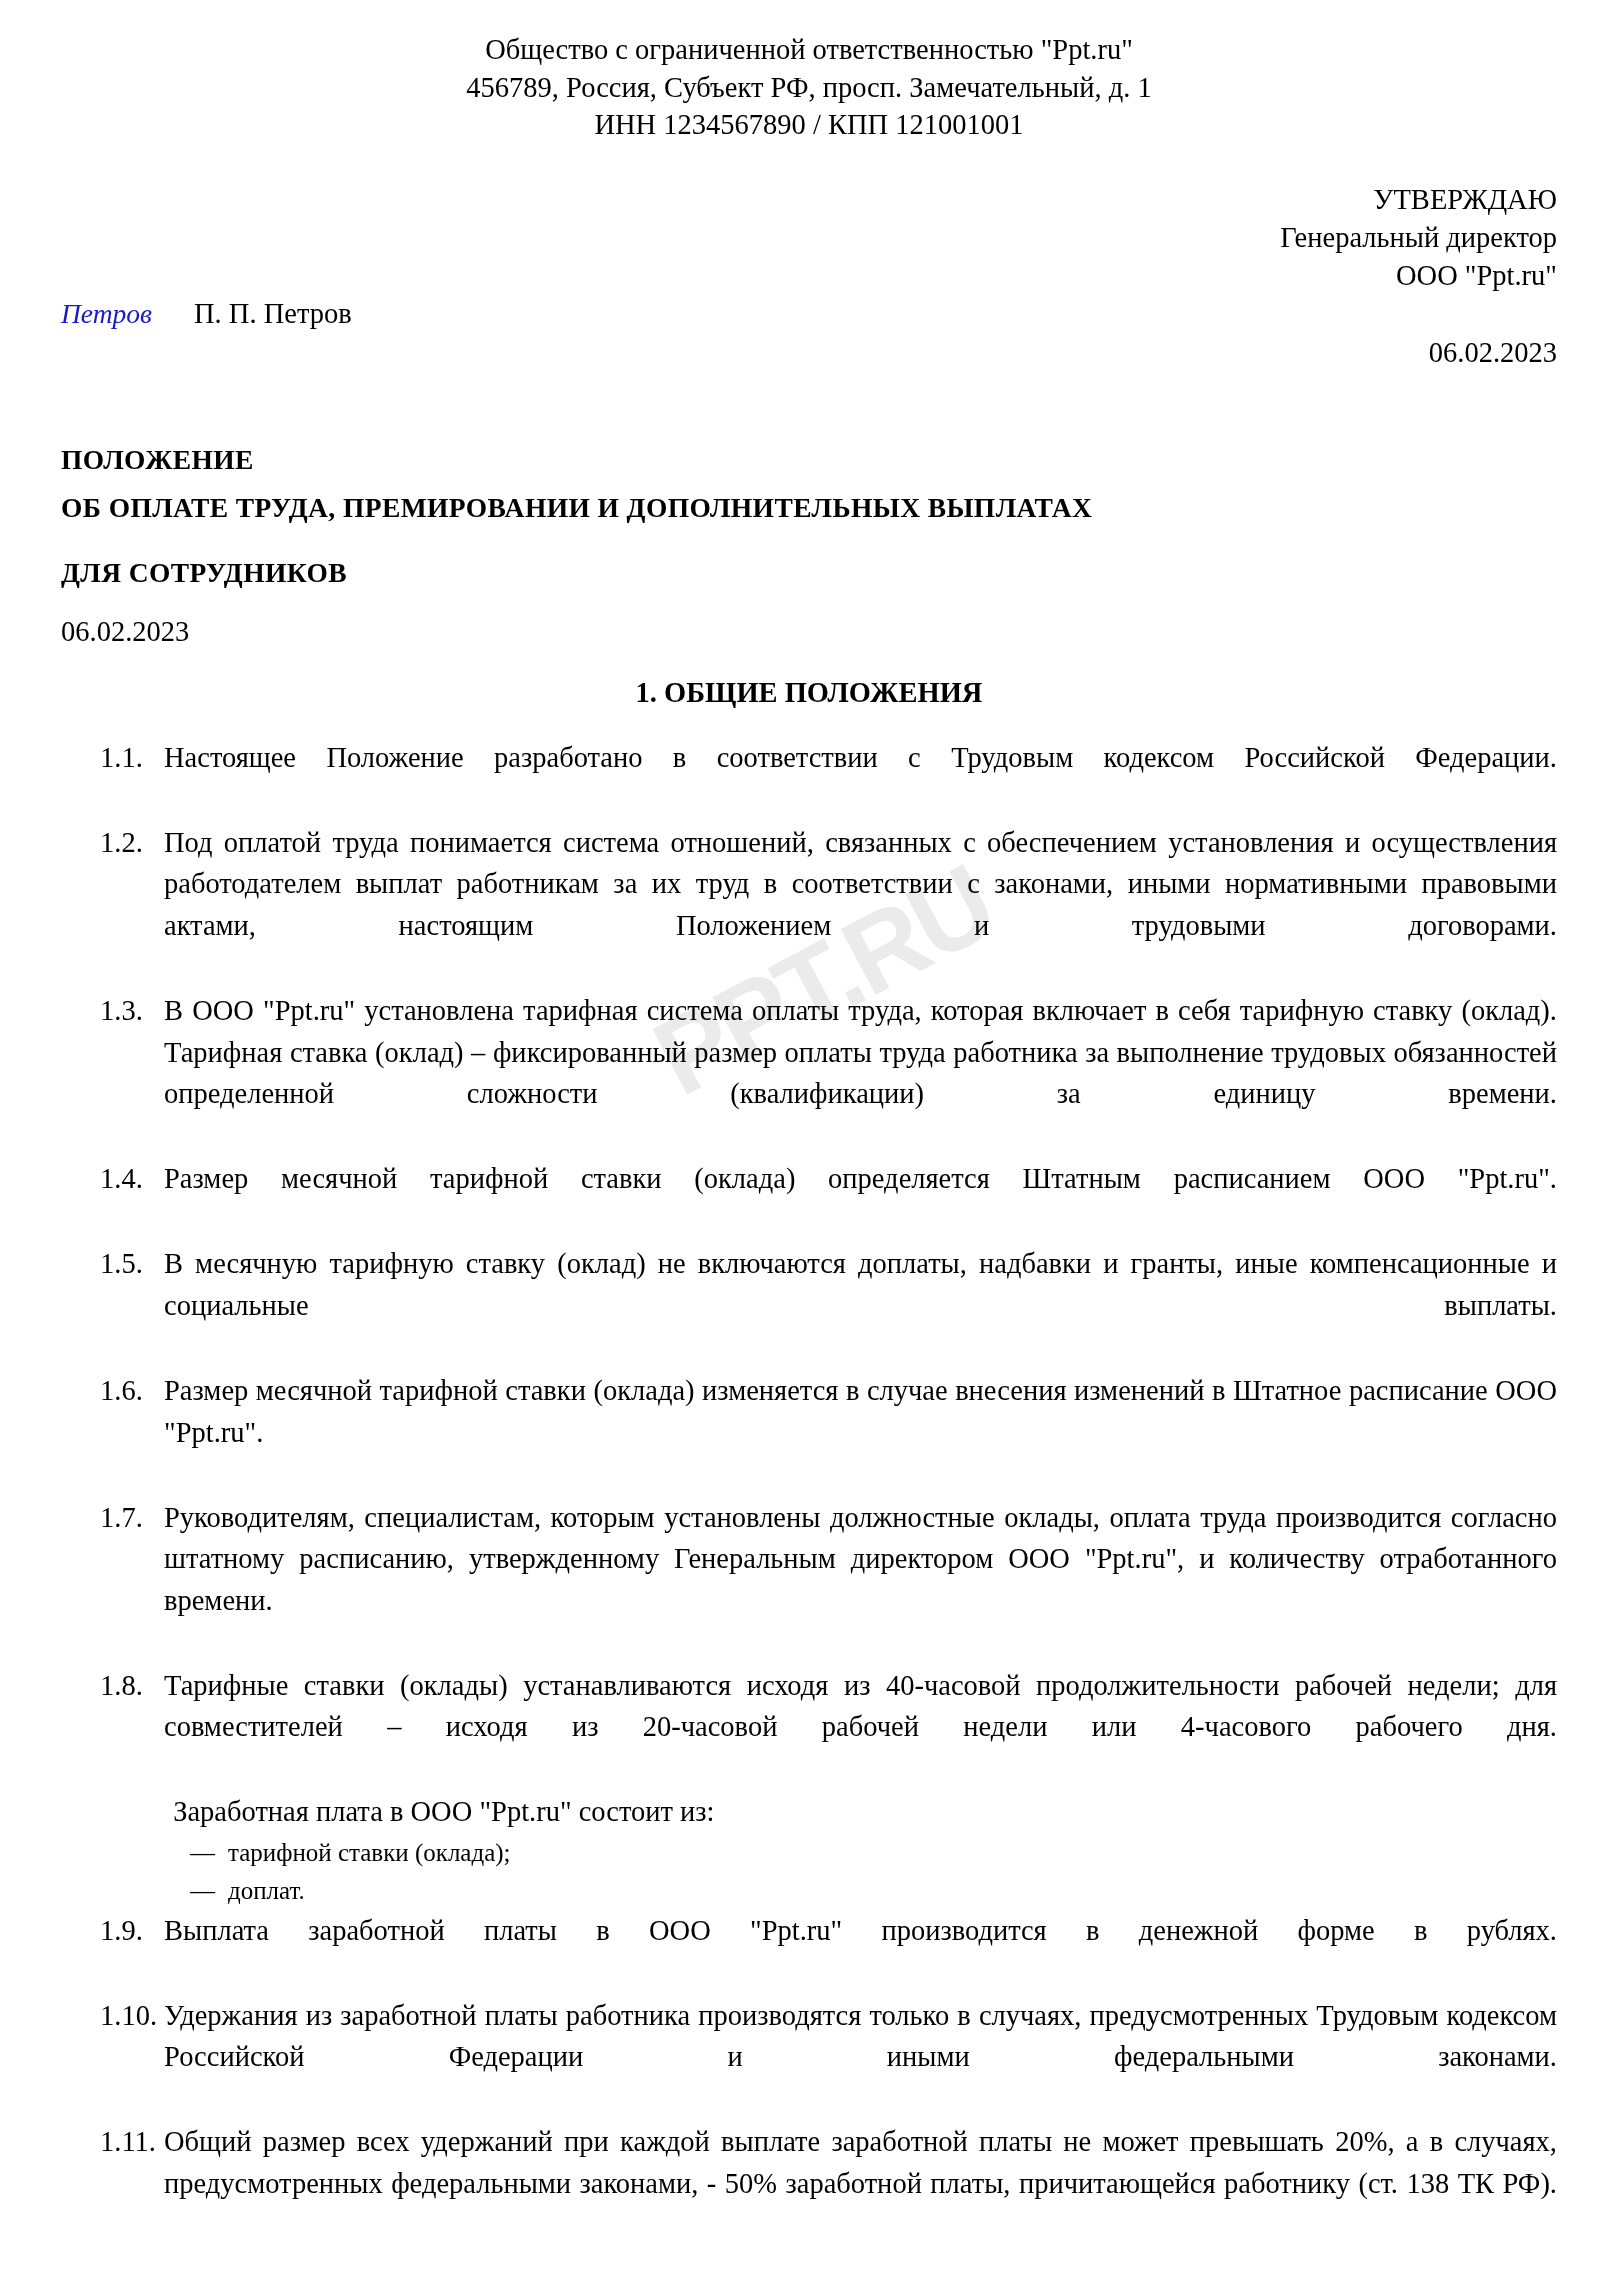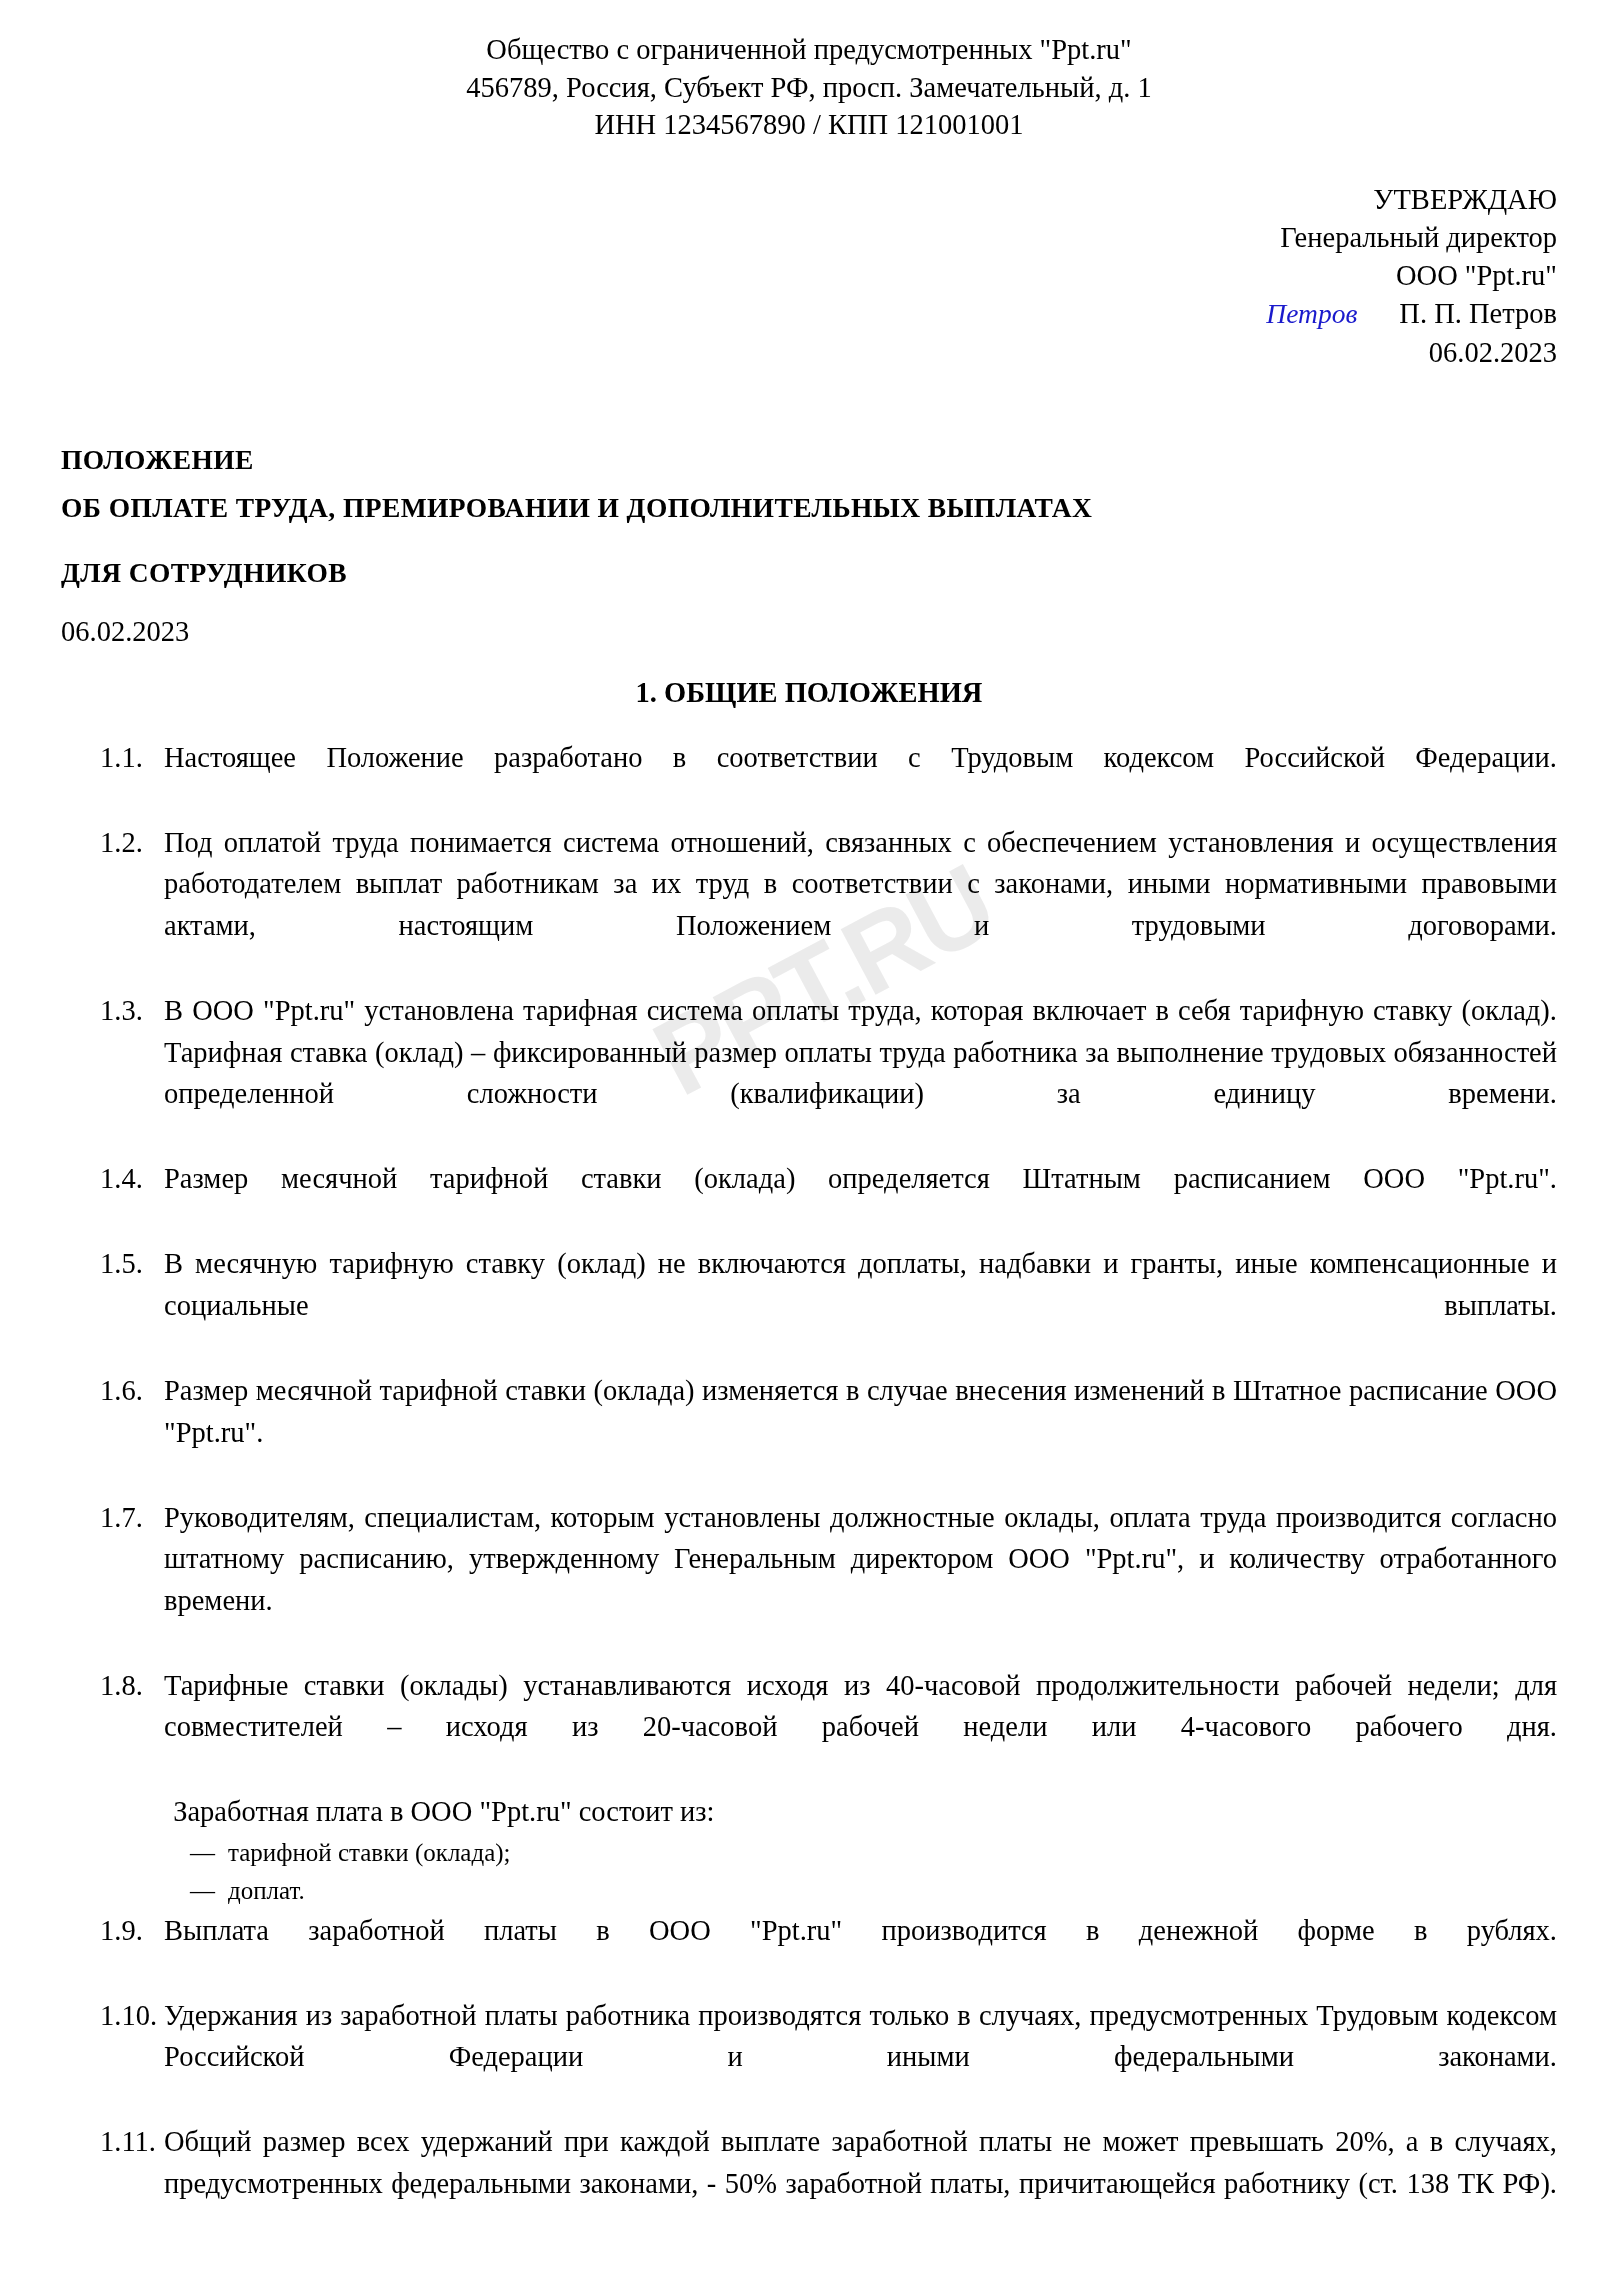--- a/index.html
+++ b/index.html
@@ -53,21 +53,21 @@
   
   .approve-block {
     margin-top: 37px;
     text-align: right;
     font-size: 28.5px;
     line-height: 1.34;
   }
   .approve-line { white-space: nowrap; }
   .sig-row {
     display: flex;
-    justify-content: flex-end;
+    justify-content: flex-start;
     align-items: baseline;
     gap: 42px;
   }
   .signature {
     color: #1a1 acc;
     color: #1a1acc;
     font-style: italic;
     font-size: 27.5px;
   }
 
@@ -142,21 +142,21 @@
 </head>
 <body>
 
 <div class="page">
 
   <div class="watermark">PPT.RU</div>
 
   <div class="content">
 
     <div class="org-header">
-      <div>Общество с ограниченной предусмотренных "Ppt.ru"</div>
+      <div>Общество с ограниченной ответственностью "Ppt.ru"</div>
       <div>456789, Россия, Субъект РФ, просп. Замечательный, д. 1</div>
       <div>ИНН 1234567890 / КПП 121001001</div>
     </div>
 
     <div class="approve-block">
       <div class="approve-line">УТВЕРЖДАЮ</div>
       <div class="approve-line">Генеральный директор</div>
       <div class="approve-line">ООО "Ppt.ru"</div>
       <div class="sig-row">
         <span class="signature" style="color: rgb(26, 26, 204);">Петров</span>

